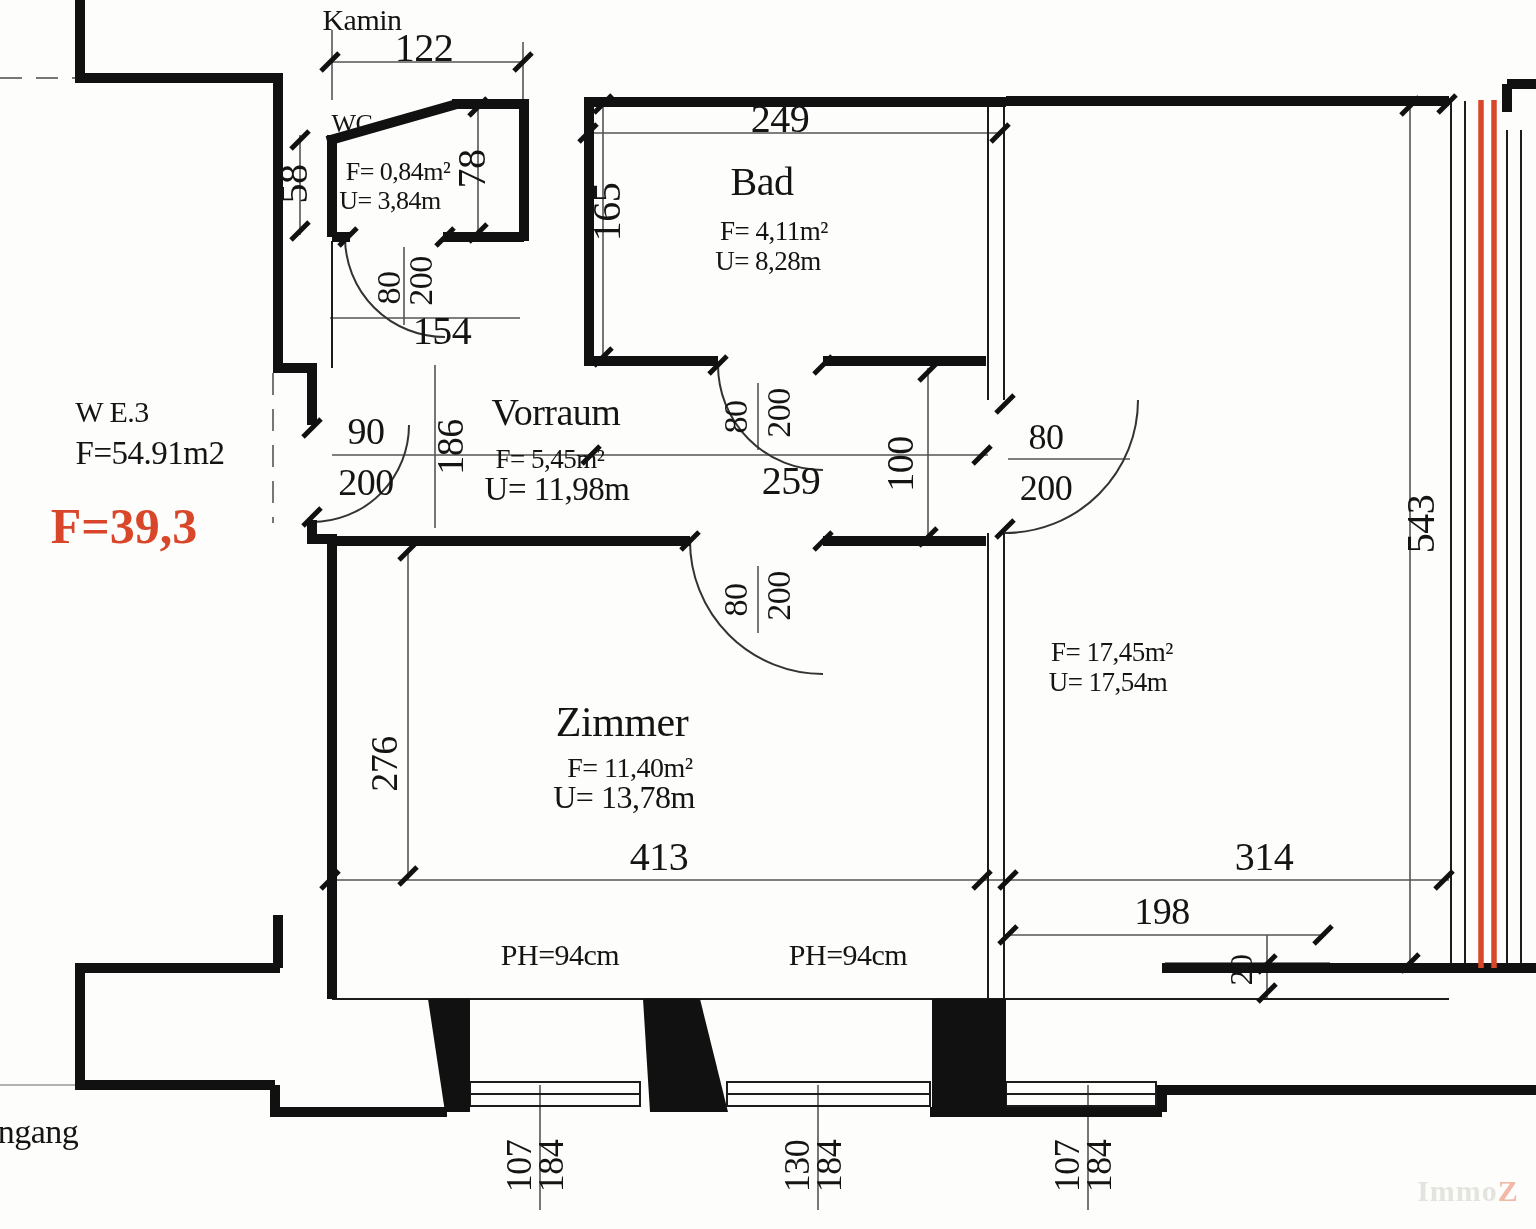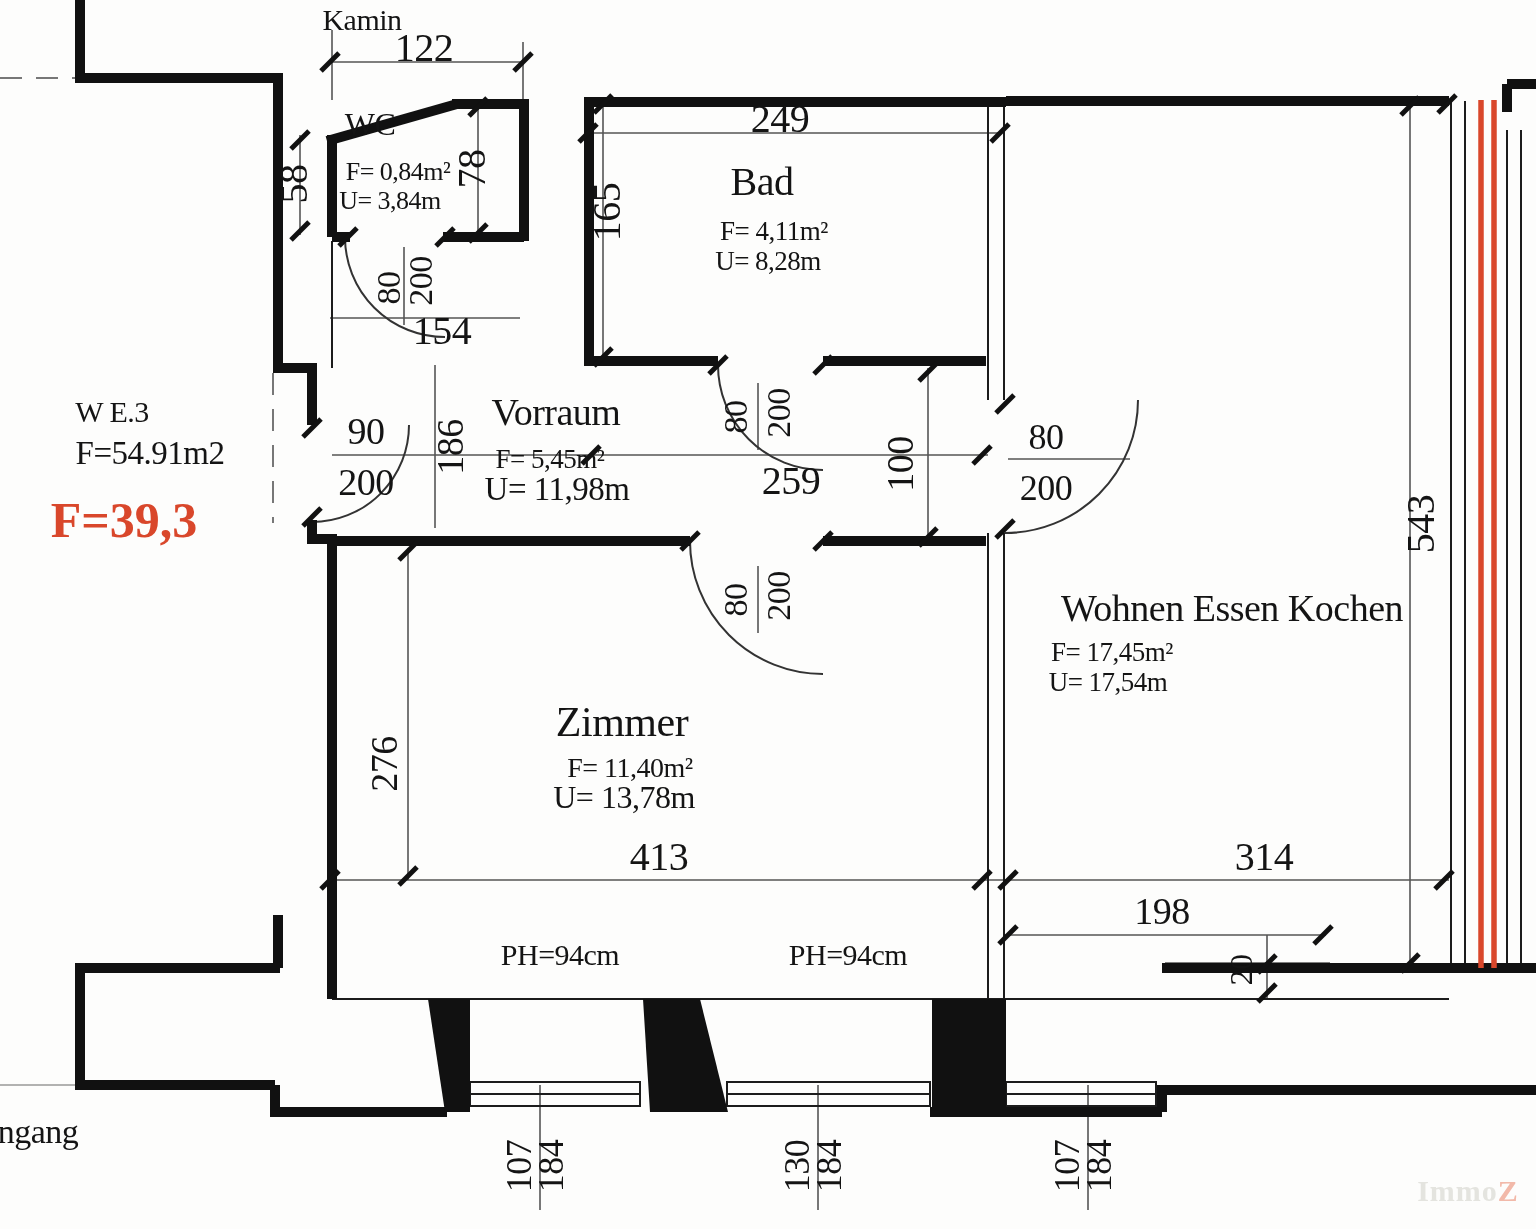--- a/index.html
+++ b/index.html
@@ -3,21 +3,21 @@
 <meta charset="utf-8">
 <style>
   :root{ --hl:#d9472b; }
   html,body{margin:0;padding:0;background:#fff;}
   .plan{position:relative;width:1536px;height:1229px;background:#fdfdfc;overflow:hidden;
         font-family:Liberation Serif, serif;}
   .plan svg{position:absolute;left:0;top:0;}
   .lbl{position:absolute;transform:translate(-50%,-50%);color:#141414;white-space:nowrap;
        line-height:1;letter-spacing:-0.5px;}
   .rot{transform:translate(-50%,-50%) rotate(-90deg);}
-  .redtxt{color:var(--hl);font-weight:600;letter-spacing:0;}
+  .redtxt{color:var(--hl);font-weight:600;letter-spacing:0;margin-top:6px;}
   .wm{color:#e4e4df;font-weight:700;letter-spacing:1px;}
   .wm .z{color:#f2b9a9;}
   .walls{stroke:#111;stroke-width:10;fill:none;stroke-linecap:butt;}
   .thin{stroke:#1c1c1c;stroke-width:2;fill:none;}
   .dim{stroke:#555;stroke-width:1.6;fill:none;}
   .dash{stroke:#777;stroke-width:2;fill:none;stroke-dasharray:22 14;}
   .tick{stroke:#111;stroke-width:5;fill:none;}
   .arc{stroke:#333;stroke-width:2;fill:none;}
   .red{stroke:var(--hl);stroke-width:5.5;fill:none;}
   .pier{fill:#111;stroke:none;}
@@ -173,21 +173,21 @@
       <line x1="436" y1="246" x2="454" y2="228"></line>
       <line x1="303" y1="437" x2="321" y2="419"></line>
       <line x1="303" y1="526" x2="321" y2="508"></line>
       <line x1="1438" y1="113" x2="1456" y2="95"></line>
     </g>
   </svg>
 
   <div class="lbl" style="left:362px;top:20px;font-size:30px">Kamin</div>
   <div class="lbl" style="left:424px;top:48px;font-size:40px">122</div>
 
-  <div class="lbl" style="left:370px;top:124px;font-size:32px">WC</div>
+  <div class="lbl" style="left:352px;top:124px;font-size:26px">WC</div>
   <div class="lbl" style="left:398px;top:172px;font-size:26px">F= 0,84m²</div>
   <div class="lbl" style="left:390px;top:201px;font-size:26px">U= 3,84m</div>
   <div class="lbl rot" style="left:294px;top:184px;font-size:40px">58</div>
   <div class="lbl rot" style="left:472px;top:169px;font-size:40px">78</div>
 
   <div class="lbl" style="left:762px;top:182px;font-size:40px">Bad</div>
   <div class="lbl" style="left:774px;top:231px;font-size:27px">F= 4,11m²</div>
   <div class="lbl" style="left:768px;top:261px;font-size:27px">U= 8,28m</div>
   <div class="lbl" style="left:780px;top:119px;font-size:40px">249</div>
   <div class="lbl rot" style="left:607px;top:212px;font-size:40px">165</div>
@@ -215,21 +215,20 @@
 
   <div class="lbl rot" style="left:1421px;top:524px;font-size:40px">543</div>
 
   <div class="lbl" style="left:112px;top:412px;font-size:30px">W E.3</div>
   <div class="lbl" style="left:150px;top:453px;font-size:33px">F=54.91m2</div>
   <div class="lbl redtxt" style="left:124px;top:520px;font-size:50px">F=39,3</div>
 
   <div class="lbl rot" style="left:736px;top:600px;font-size:34px">80</div>
   <div class="lbl rot" style="left:779px;top:596px;font-size:34px">200</div>
 
-  <div class="lbl" style="left:1232px;top:608px;font-size:38px">Wohnen Essen Kochen</div>
   <div class="lbl" style="left:1112px;top:652px;font-size:27px">F= 17,45m²</div>
   <div class="lbl" style="left:1108px;top:682px;font-size:27px">U= 17,54m</div>
 
   <div class="lbl" style="left:622px;top:722px;font-size:42px">Zimmer</div>
   <div class="lbl" style="left:630px;top:768px;font-size:28px">F= 11,40m²</div>
   <div class="lbl" style="left:624px;top:797px;font-size:32px">U= 13,78m</div>
 
   <div class="lbl rot" style="left:384px;top:764px;font-size:38px">276</div>
   <div class="lbl" style="left:659px;top:857px;font-size:40px">413</div>
   <div class="lbl" style="left:1264px;top:857px;font-size:40px">314</div>

